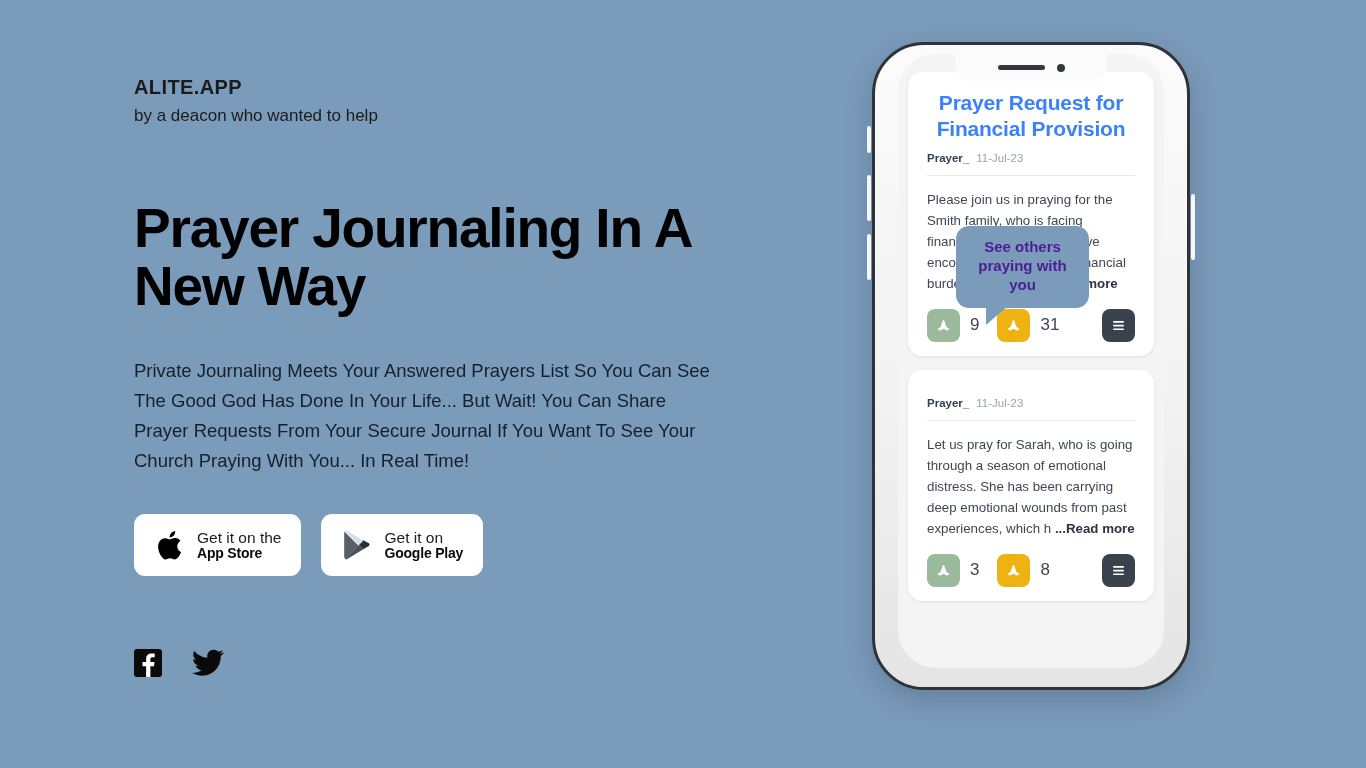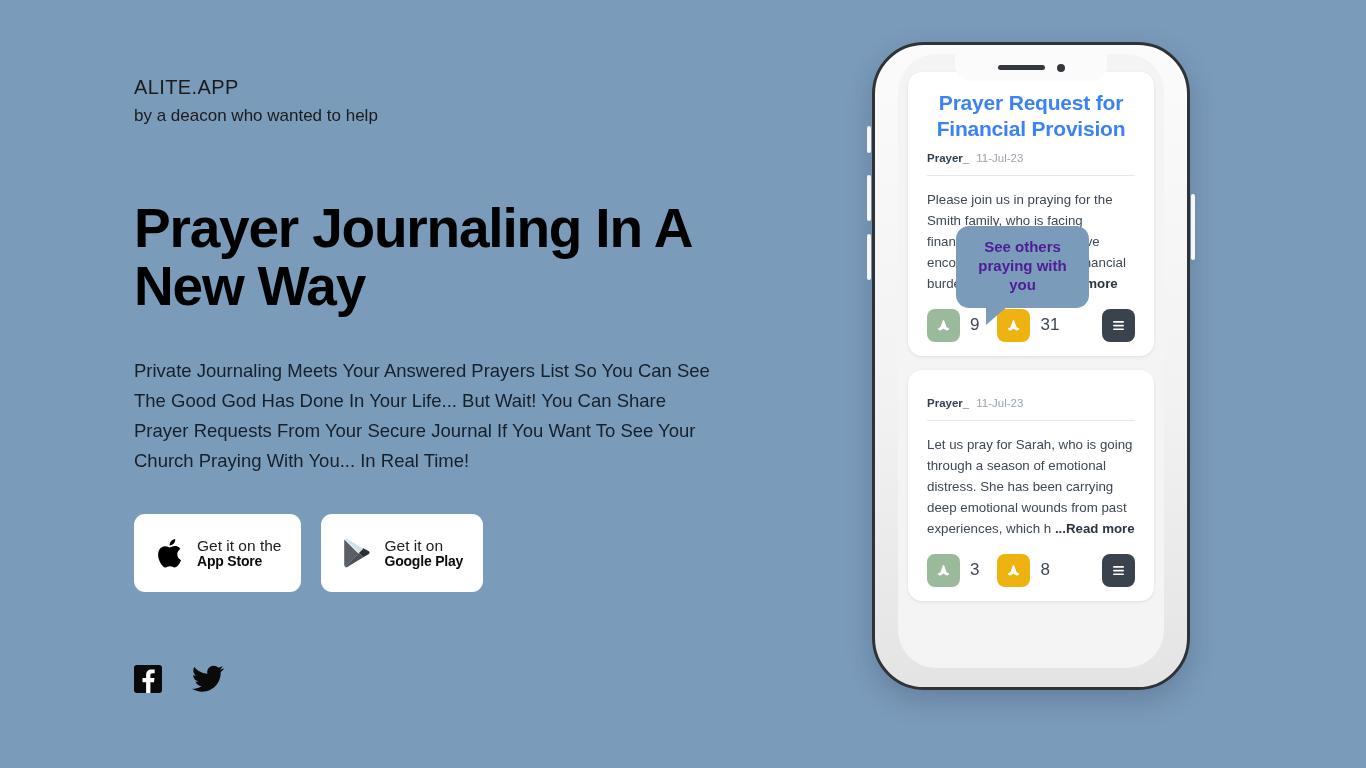--- a/index.html
+++ b/index.html
@@ -18,21 +18,21 @@
     position: absolute;
     left: 134px;
     top: 74px;
     width: 640px;
   }
 
   .brand-name {
     font-size: 20px;
     letter-spacing: 0.4px;
     color: #1b1b1b;
-    font-weight: 400;
+    font-weight: 700;
     line-height: 1.3;
   }
 
   .brand-tagline {
     font-size: 17px;
     color: #1b1b1b;
     font-weight: 400;
     margin-top: 5px;
     line-height: 1.3;
   }
@@ -59,21 +59,21 @@
   
   .store-row {
     margin-top: 39px;
     display: flex;
     gap: 20px;
   }
 
   .store-btn {
     background: #ffffff;
     border-radius: 11px;
-    height: 78px;
+    height: 62px;
     display: flex;
     align-items: center;
     padding: 4px 20px;
     gap: 13px;
     cursor: pointer;
     border: none;
     text-align: left;
   }
 
   .store-btn .glyph {

